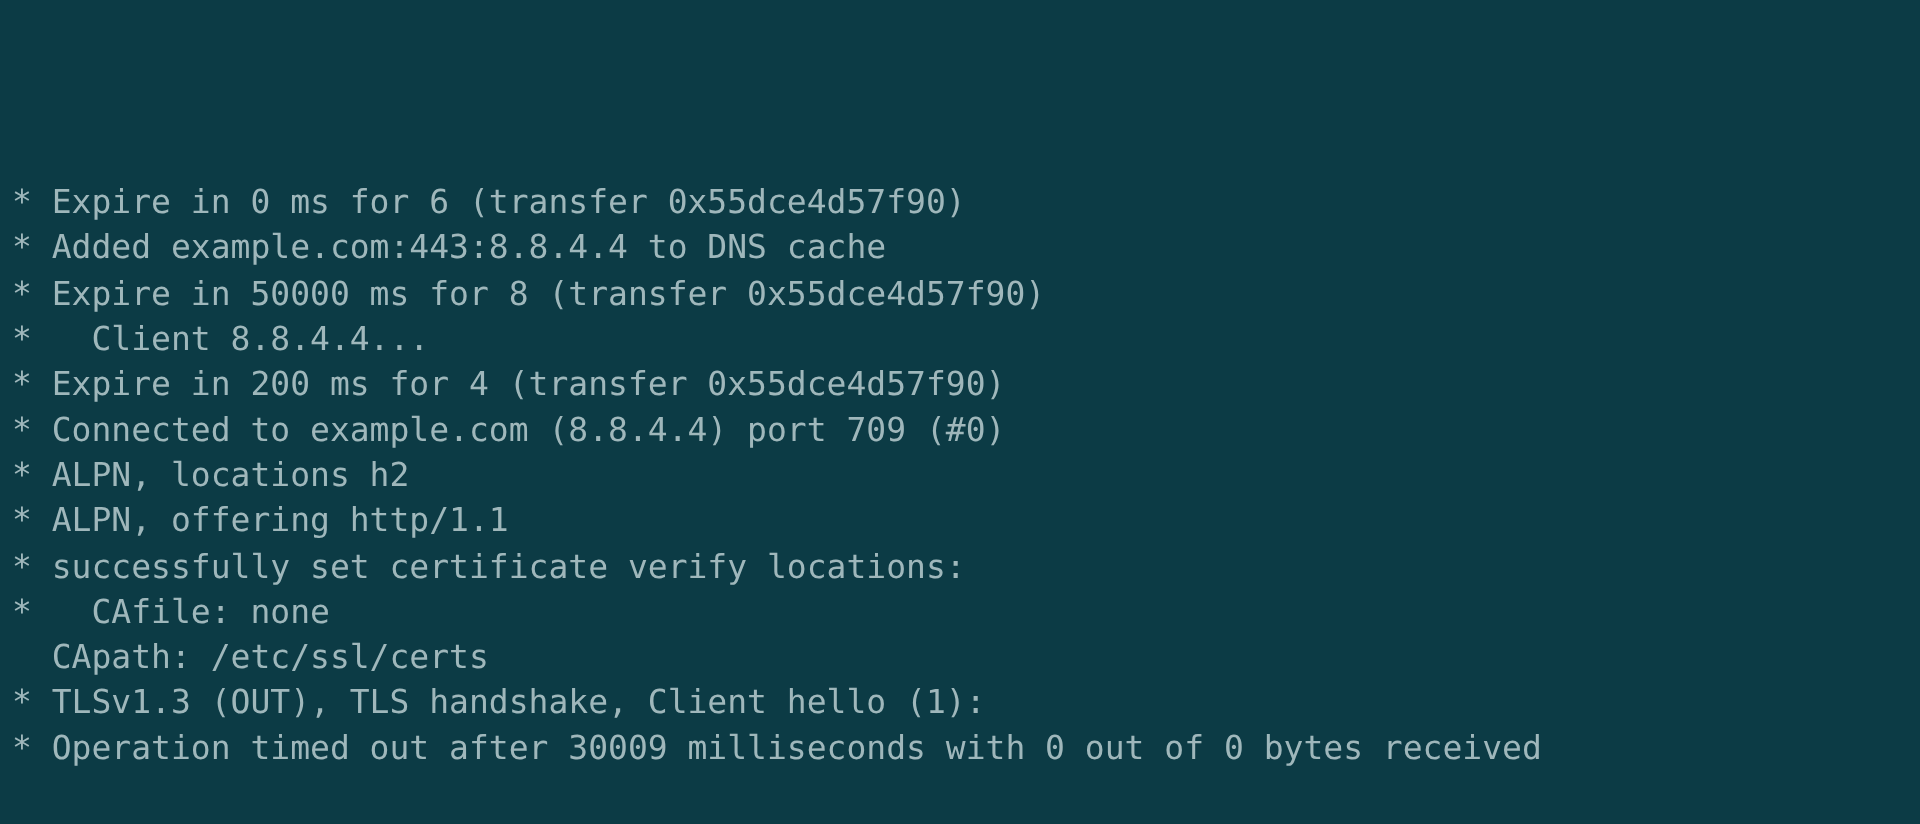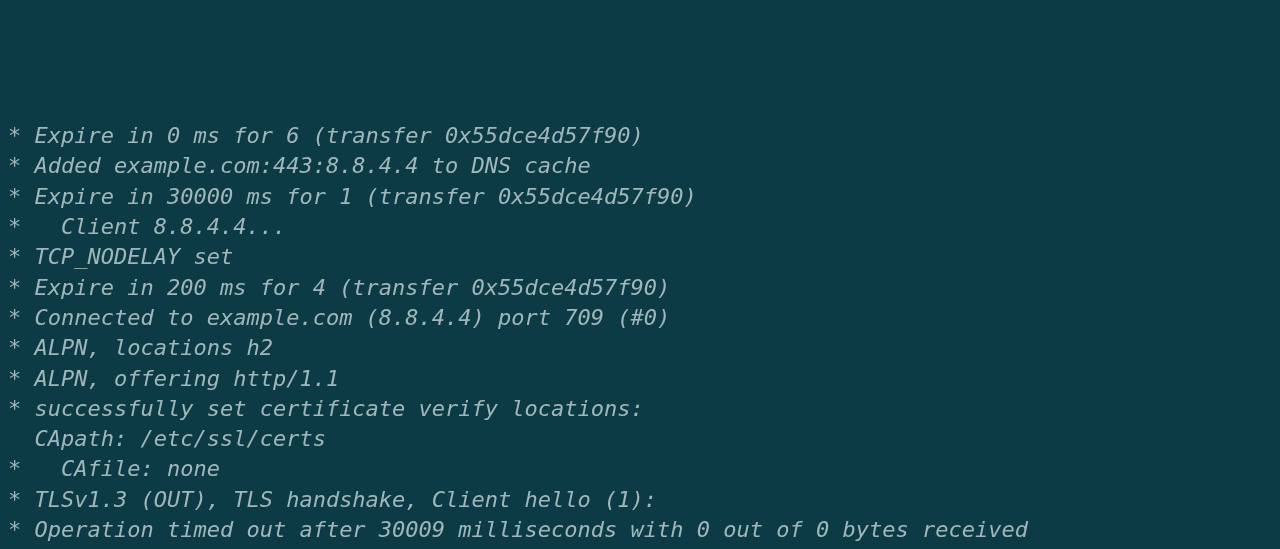--- a/index.html
+++ b/index.html
@@ -14,41 +14,39 @@
       height: 549px;
       overflow: hidden;
       white-space: pre;
     }
     .terminal {
       display: flex;
       flex-direction: column;
     }
     .line {
       display: block;
-      font-style: italic;
     }
   </style>
 </head>
 <body>
 
 
 
 <div class="terminal">
   <span class="line">* Expire in 0 ms for 6 (transfer 0x55dce4d57f90)</span>
   <span class="line">* Added example.com:443:8.8.4.4 to DNS cache</span>
-  <span class="line">* Expire in 30000 ms for 1 (transfer 0x55dce4d57f90)</span>
+  <span class="line">* Expire in 50000 ms for 8 (transfer 0x55dce4d57f90)</span>
   <span class="line">*   Client 8.8.4.4...</span>
-  <span class="line">* TCP_NODELAY set</span>
   <span class="line">* Expire in 200 ms for 4 (transfer 0x55dce4d57f90)</span>
   <span class="line">* Connected to example.com (8.8.4.4) port 709 (#0)</span>
   <span class="line">* ALPN, locations h2</span>
   <span class="line">* ALPN, offering http/1.1</span>
   <span class="line">* successfully set certificate verify locations:</span>
+  <span class="line">*   CAfile: none</span>
   <span class="line">  CApath: /etc/ssl/certs</span>
-  <span class="line">*   CAfile: none</span>
   <span class="line">* TLSv1.3 (OUT), TLS handshake, Client hello (1):</span>
   <span class="line">* Operation timed out after 30009 milliseconds with 0 out of 0 bytes received</span>
   
   
 </div>
 
 
 
 
 </body></html>

